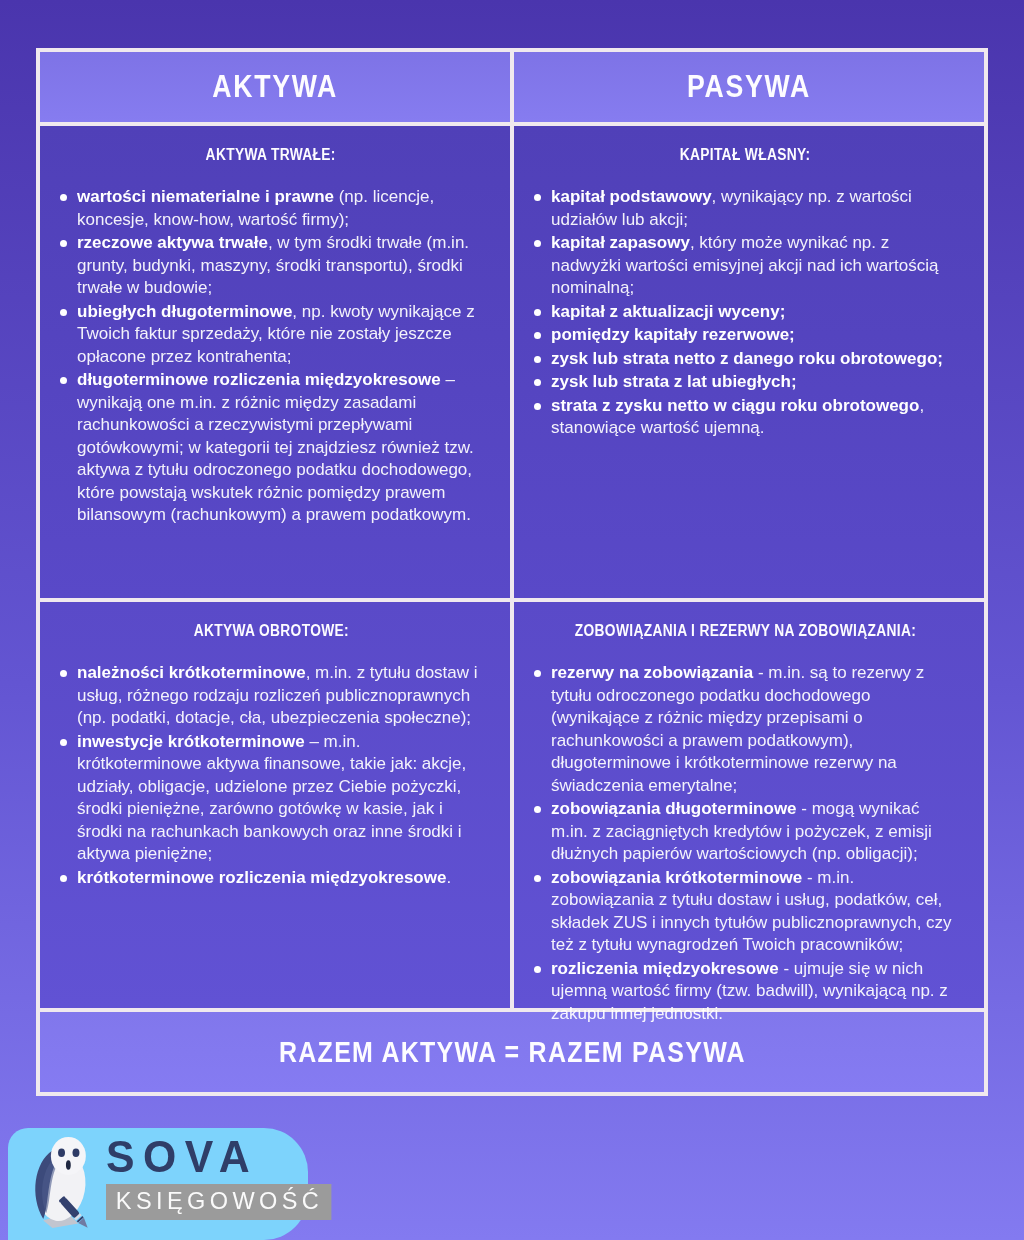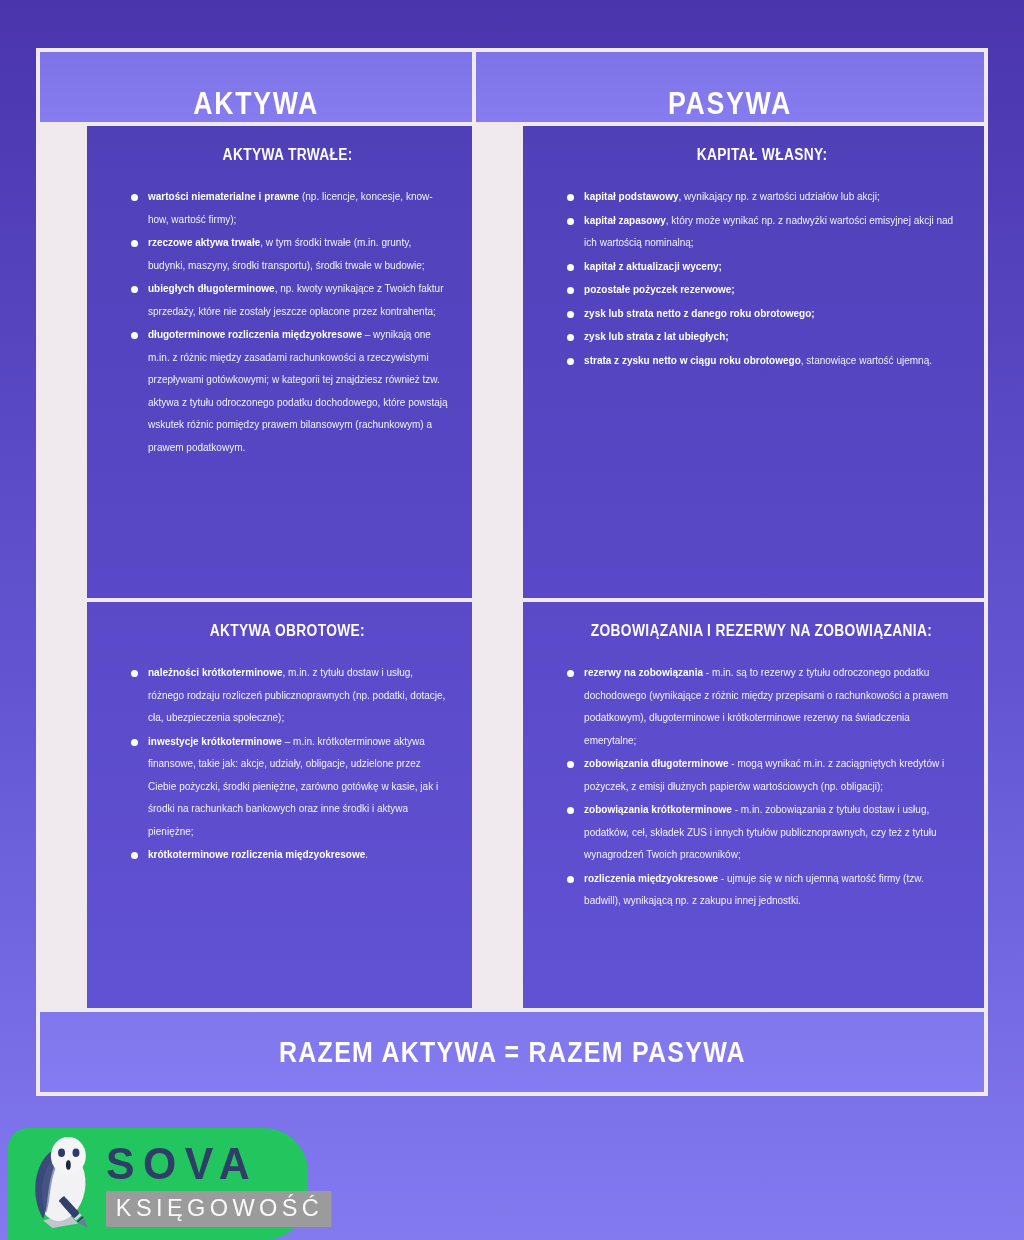--- a/index.html
+++ b/index.html
@@ -11,51 +11,51 @@
   }
   .board{
     position:absolute;left:36px;top:48px;width:952px;height:1048px;
     box-sizing:border-box;background:#f0e9ee;padding:4px;
     display:grid;grid-template-columns:1fr 1fr;
     grid-template-rows:70px 472px 406px 80px;gap:4px;
   }
   .cell{box-sizing:border-box;color:#fff;}
   .head{
     background:linear-gradient(180deg,#7e73e6,#867cf0);
-    display:flex;align-items:flex-end;justify-content:center;
+    display:flex;align-items:center;justify-content:center;
     font-weight:bold;font-size:31px;letter-spacing:2px;color:#fdfcff;
   }
   .foot{
     grid-column:1 / -1;
     background:linear-gradient(180deg,#8177ec,#857bf2);
     display:flex;align-items:center;justify-content:center;
     font-weight:bold;font-size:29px;letter-spacing:1.5px;color:#fdfcff;
   }
-  .body-cell{padding:20px 24px 0 40px;margin-left:47px;}
+  .body-cell{padding:20px 24px 0 16px;}
   .r1{background:linear-gradient(180deg,#5040b8,#5949c8);}
   .r2{background:linear-gradient(180deg,#5a4ac8,#6152d4);}
   .cond{display:inline-block;transform:scaleX(0.86);transform-origin:center;white-space:nowrap;}
   .cell-title{
     margin:0 0 22px 0;text-align:center;
     font-size:16px;font-weight:bold;color:#fdfcff;letter-spacing:0.4px;
   }
   ul.blist{list-style:none;margin:0;padding:0 0 0 4px;}
   ul.blist li{
     position:relative;padding-left:17px;margin:0 0 1px 0;
-    font-size:10px;line-height:22.5px;color:rgba(255,255,255,0.93);
+    font-size:17px;line-height:22.5px;color:rgba(255,255,255,0.93);
   }
   ul.blist li::before{
     content:"";position:absolute;left:0;top:8px;width:7px;height:7px;
     border-radius:50%;background:#ffffff;
   }
   ul.blist li strong{color:#ffffff;font-weight:bold;}
   .logo-card{
     position:absolute;left:8px;top:1128px;width:300px;height:112px;
-    background:#22c55e;border-radius:20px 44px 44px 0;
-    display:flex;align-items:center;padding:6px 10px 6px 14px;box-sizing:border-box;
+    background:#7dd3fc;border-radius:20px 44px 44px 0;
+    display:flex;padding:6px 10px 6px 14px;box-sizing:border-box;
   }
   .owl{width:76px;height:100px;flex:0 0 auto;}
   .logo-text{margin-left:8px;display:flex;flex-direction:column;}
   .brand{
     font-size:45px;font-weight:bold;color:#2f3e68;
     letter-spacing:9px;line-height:46px;transform:scaleX(0.95);transform-origin:left;
   }
   .subtitle{
     margin-top:4px;background:#9b9b9b;color:#fafafa;
     font-size:24px;letter-spacing:4.5px;padding:3px 8px 5px 10px;
@@ -89,21 +89,21 @@
     </section>
 
     <section class="cell body-cell r1">
       <h3 class="cell-title">
         <span class="cond">KAPITAŁ WŁASNY:</span>
       </h3>
       <ul class="blist">
           <li><strong>kapitał podstawowy</strong><span>, wynikający np. z wartości udziałów lub akcji;</span></li>
           <li><strong>kapitał zapasowy</strong><span>, który może wynikać np. z nadwyżki wartości emisyjnej akcji nad ich wartością nominalną;</span></li>
           <li><strong>kapitał z aktualizacji wyceny;</strong></li>
-          <li><strong>pozostałe pożyczek rezerwowe;</strong></li>
+          <li><strong>pomiędzy kapitały rezerwowe;</strong></li>
           <li><strong>zysk lub strata netto z danego roku obrotowego;</strong></li>
           <li><strong>zysk lub strata z lat ubiegłych;</strong></li>
           <li><strong>strata z zysku netto w ciągu roku obrotowego</strong><span>, stanowiące wartość ujemną.</span></li>
         </ul>
     </section>
 
     <section class="cell body-cell r2">
       <h3 class="cell-title">
         <span class="cond">AKTYWA OBROTOWE:</span>
       </h3>

